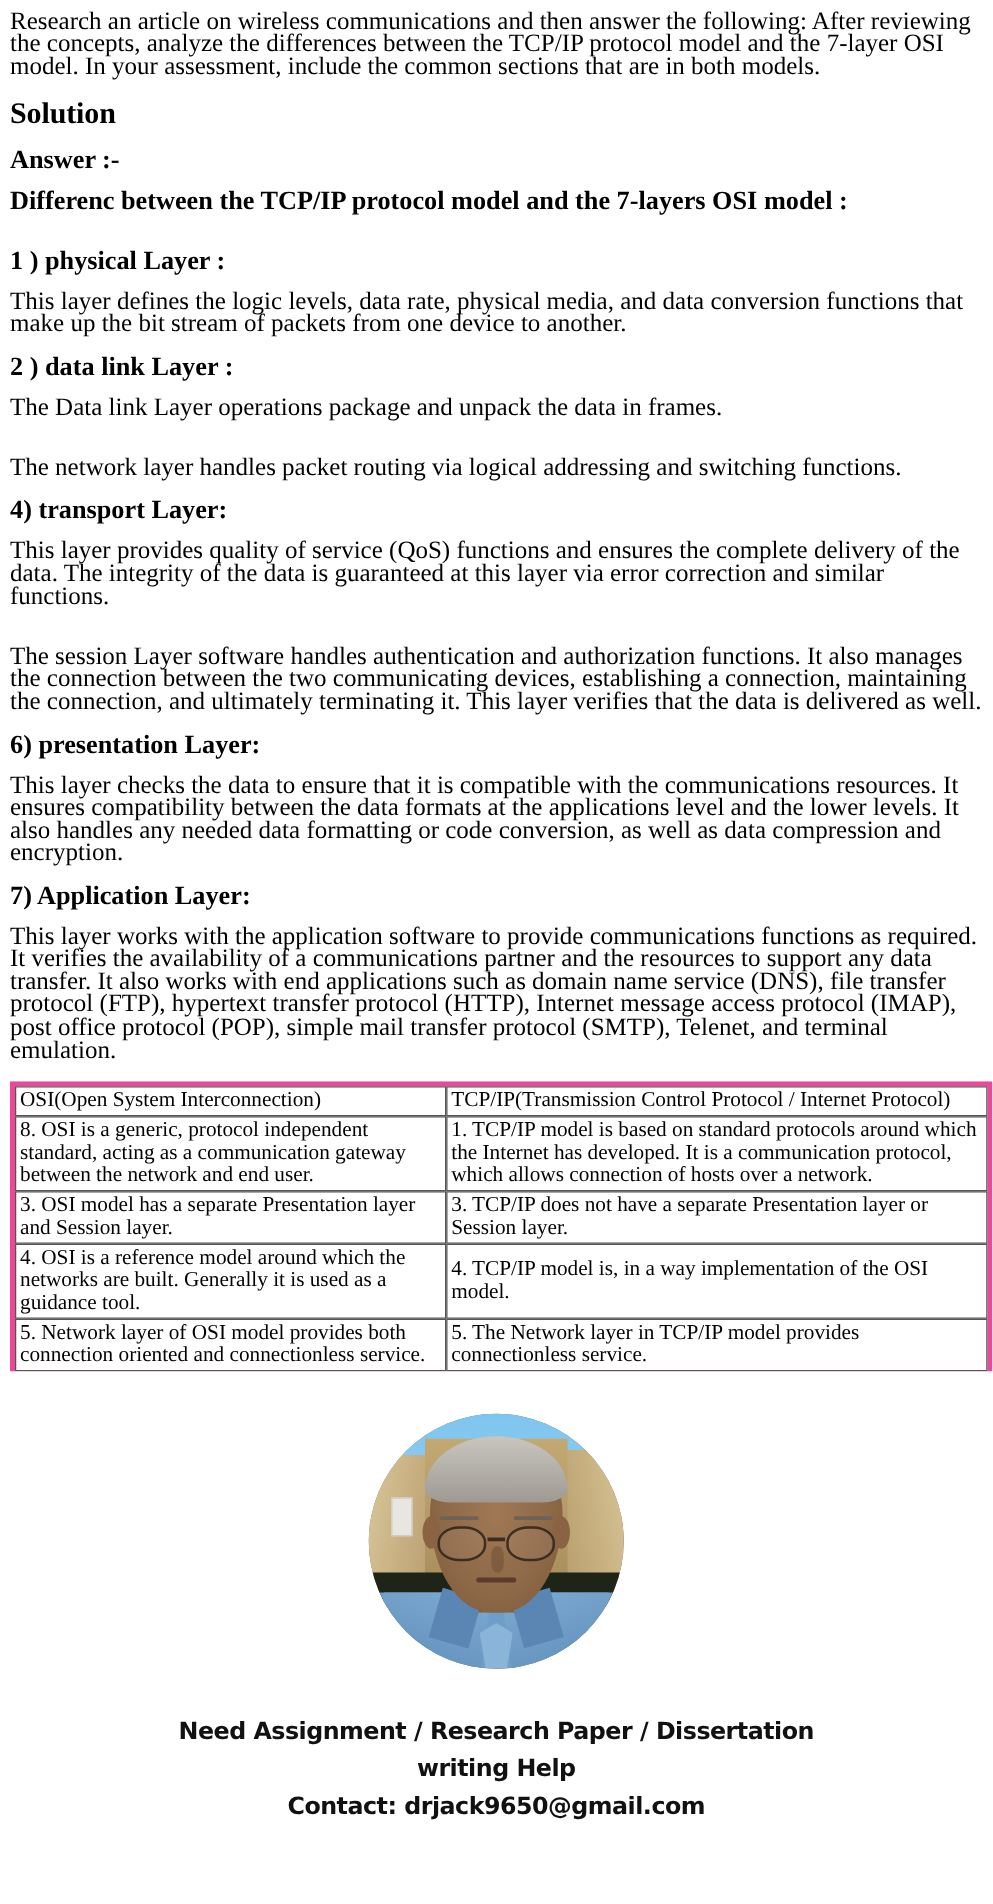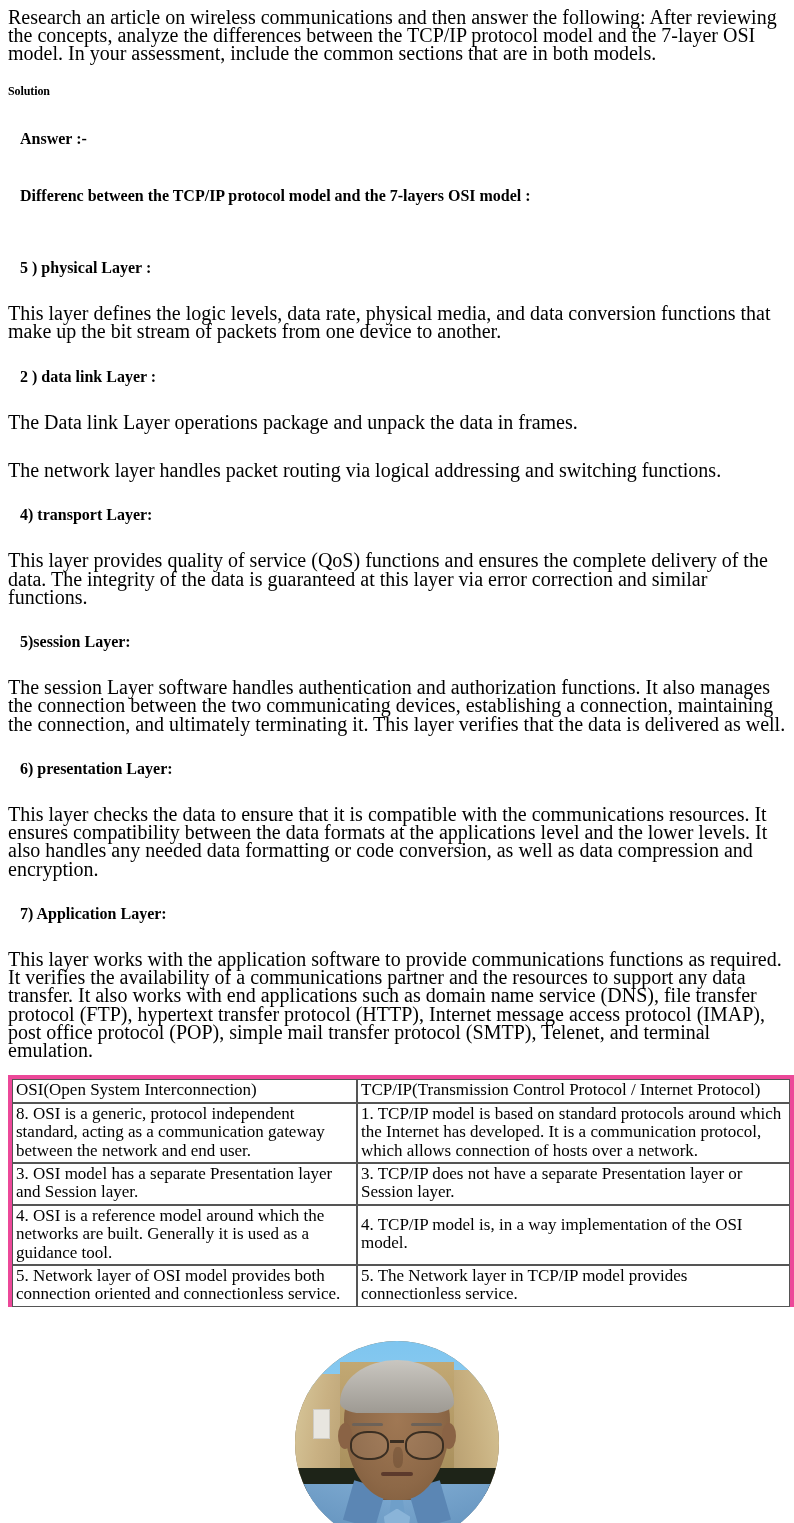--- a/index.html
+++ b/index.html
@@ -27,31 +27,31 @@
     margin: 0 0 0 0;
     padding: 0;
     font-size: 20px;
     line-height: 18.2px;
     text-align: left;
   }
   .spacer-lg { height: 16px; }
   .spacer-md { height: 15px; }
 
   h2.solution-heading {
-    font-size: 12px;
+    font-size: 24px;
     font-weight: bold;
     margin: 0;
     padding: 0;
     line-height: 24px;
     letter-spacing: -0.1px;
   }
   p.bold-line {
-    margin: 12px;
+    margin: 0;
     padding: 0;
-    font-size: 16px;
+    font-size: 21px;
     line-height: 18.2px;
     font-weight: bold;
   }
 
   
   .cmp-wrap {
     padding: 0 8px;
     margin-top: 16px;
     height: 232px;
     overflow: hidden;
@@ -231,21 +231,21 @@
 
     <div class="spacer-md"></div>
 
     <p class="bold-line">Differenc between the TCP/IP protocol model and the 7-layers OSI model :</p>
 
     <div class="spacer-md"></div>
 
 
     <div class="spacer-md"></div>
 
-    <p class="bold-line">5 ) physical Layer :</p>
+    <p class="bold-line">1 ) physical Layer :</p>
     <div class="spacer-md"></div>
     <p class="para">This layer defines the logic levels, data rate, physical media, and data conversion functions that make up the bit stream of packets from one device to another.</p>
 
     <div class="spacer-md"></div>
 
     <p class="bold-line">2 ) data link Layer :</p>
     <div class="spacer-md"></div>
     <p class="para">The Data link Layer operations package and unpack the data in frames.</p>
 
     <div class="spacer-md"></div>
@@ -254,21 +254,20 @@
     <p class="para">The network layer handles packet routing via logical addressing and switching functions.</p>
 
     <div class="spacer-md"></div>
 
     <p class="bold-line">4) transport Layer:</p>
     <div class="spacer-md"></div>
     <p class="para">This layer provides quality of service (QoS) functions and ensures the complete delivery of the data. The integrity of the data is guaranteed at this layer via error correction and similar functions.</p>
 
     <div class="spacer-md"></div>
 
-    <p class="bold-line">5)session Layer:</p>
     <div class="spacer-md"></div>
     <p class="para">The session Layer software handles authentication and authorization functions. It also manages the connection between the two communicating devices, establishing a connection, maintaining the connection, and ultimately terminating it. This layer verifies that the data is delivered as well.</p>
 
     <div class="spacer-md"></div>
 
     <p class="bold-line">6) presentation Layer:</p>
     <div class="spacer-md"></div>
     <p class="para">This layer checks the data to ensure that it is compatible with the communications resources. It ensures compatibility between the data formats at the applications level and the lower levels. It also handles any needed data formatting or code conversion, as well as data compression and encryption.</p>
 
     <div class="spacer-md"></div>

